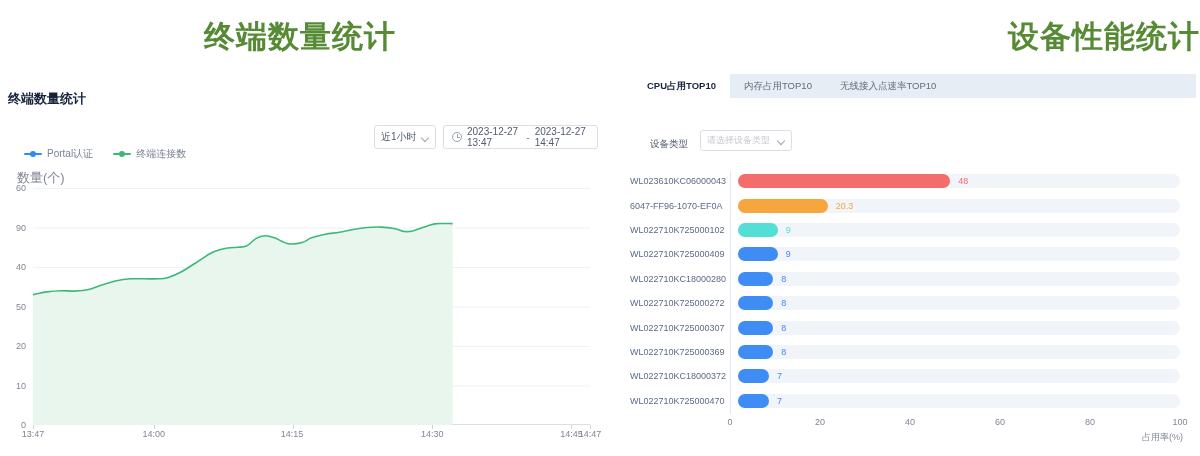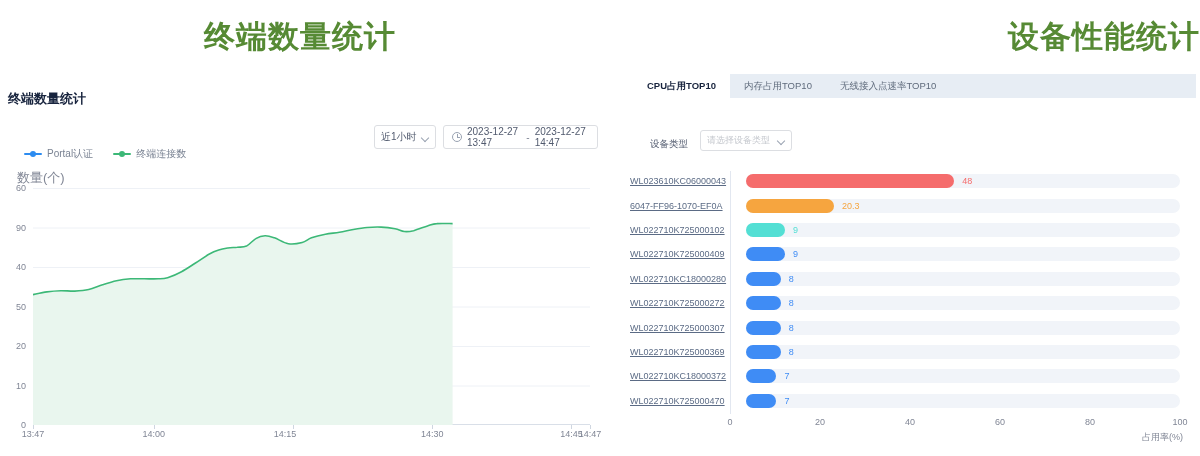--- a/index.html
+++ b/index.html
@@ -47,21 +47,21 @@
   .tab.active { background:#fff; color:#17233d; font-weight:700; }
 
   #device-type-row { position:absolute; left:650px; top:130px; display:flex; align-items:flex-end; gap:12px; }
   #device-type-label { font-size:9.5px; color:#515a6e; }
   #device-type-select { width:92px; height:21px; border:1px solid #dcdee2; border-radius:3px; background:#fff;
                         display:flex; align-items:center; justify-content:space-between; padding:0 6px; cursor:pointer; }
   #device-type-placeholder { font-size:9px; color:#c5c8ce; white-space:nowrap; overflow:hidden; }
 
   #bar-rows { position:absolute; left:630px; top:169px; width:550px; }
   .bar-row { display:flex; align-items:center; height:24.4px; }
-  .bar-row-label { width:92px; margin-right:24px; text-align:left; font-size:9px; color:#5b6b85; white-space:nowrap;text-decoration:underline; }
+  .bar-row-label { width:92px; margin-right:16px; text-align:left; font-size:9px; color:#5b6b85; white-space:nowrap; }
   .bar-track { position:relative; flex:1; height:14px; background:#f1f4f9; border-radius:7px;padding-left:44px; }
   .bar-fill { position:absolute; left:0; top:0; height:14px; border-radius:7px; }
   .bar-value { position:absolute; top:0; line-height:14px; font-size:9px; }
 
   #bar-axis-line { position:absolute; left:730px; top:171px; height:243px; border-left:1px solid #e2e7f0; }
   #bar-xaxis { position:absolute; left:730px; top:417px; width:450px; }
   .bar-x-tick { position:absolute; transform:translateX(-50%); font-size:9px; color:#808695; }
   #bar-xlabel { position:absolute; left:1095px; top:431px; width:88px; text-align:right; font-size:9px; color:#808695; }
 </style>
 </head>
@@ -123,21 +123,21 @@
         <line x1="0" x2="557" y1="0.5" y2="0.5" stroke="#eef1f6"></line>
         <path d="M0,106.64999999999998C2.3,106.2 9.3,104.5 13.9,103.9C18.6,103.2 23.2,102.8 27.9,102.7C32.5,102.6 37.1,103.3 41.8,103.1C46.4,102.9 51.1,102.6 55.7,101.5C60.3,100.5 65.0,98.2 69.6,96.8C74.3,95.3 78.9,93.8 83.5,92.8C88.2,91.8 92.8,91.2 97.5,90.8C102.1,90.5 106.8,90.8 111.4,90.8C116.0,90.8 121.5,91.0 125.3,90.8C129.2,90.7 130.7,90.9 134.6,89.7C138.5,88.5 143.9,86.2 148.5,83.7C153.2,81.3 157.8,78.0 162.5,75.0C167.1,72.1 172.5,68.1 176.4,66.0C180.3,63.8 182.6,63.0 185.7,62.0C188.8,61.0 191.9,60.5 194.9,60.0C198.0,59.6 201.1,59.6 204.2,59.3C207.3,58.9 210.4,59.5 213.5,58.1C216.6,56.6 219.7,52.3 222.8,50.6C225.9,48.8 229.0,47.9 232.1,47.8C235.2,47.7 237.5,48.5 241.4,49.8C245.2,51.1 250.6,54.9 255.3,55.7C259.9,56.5 265.3,55.5 269.2,54.5C273.1,53.5 274.6,51.2 278.5,49.8C282.4,48.4 287.8,47.1 292.4,46.2C297.1,45.3 301.7,45.0 306.4,44.2C311.0,43.5 315.6,42.3 320.3,41.5C324.9,40.7 329.6,39.9 334.2,39.5C338.8,39.1 343.5,38.9 348.1,39.1C352.8,39.3 358.2,40.0 362.1,40.7C365.9,41.4 368.2,43.1 371.3,43.5C374.4,43.8 376.7,43.6 380.6,42.7C384.5,41.7 390.7,39.1 394.5,37.9C398.4,36.7 399.6,35.9 403.8,35.6C408.0,35.2 417.0,35.6 419.6,35.6L419.6,237L0,237Z" fill="#e9f6ee" stroke="none"></path>
         <path d="M0,106.64999999999998C2.3,106.2 9.3,104.5 13.9,103.9C18.6,103.2 23.2,102.8 27.9,102.7C32.5,102.6 37.1,103.3 41.8,103.1C46.4,102.9 51.1,102.6 55.7,101.5C60.3,100.5 65.0,98.2 69.6,96.8C74.3,95.3 78.9,93.8 83.5,92.8C88.2,91.8 92.8,91.2 97.5,90.8C102.1,90.5 106.8,90.8 111.4,90.8C116.0,90.8 121.5,91.0 125.3,90.8C129.2,90.7 130.7,90.9 134.6,89.7C138.5,88.5 143.9,86.2 148.5,83.7C153.2,81.3 157.8,78.0 162.5,75.0C167.1,72.1 172.5,68.1 176.4,66.0C180.3,63.8 182.6,63.0 185.7,62.0C188.8,61.0 191.9,60.5 194.9,60.0C198.0,59.6 201.1,59.6 204.2,59.3C207.3,58.9 210.4,59.5 213.5,58.1C216.6,56.6 219.7,52.3 222.8,50.6C225.9,48.8 229.0,47.9 232.1,47.8C235.2,47.7 237.5,48.5 241.4,49.8C245.2,51.1 250.6,54.9 255.3,55.7C259.9,56.5 265.3,55.5 269.2,54.5C273.1,53.5 274.6,51.2 278.5,49.8C282.4,48.4 287.8,47.1 292.4,46.2C297.1,45.3 301.7,45.0 306.4,44.2C311.0,43.5 315.6,42.3 320.3,41.5C324.9,40.7 329.6,39.9 334.2,39.5C338.8,39.1 343.5,38.9 348.1,39.1C352.8,39.3 358.2,40.0 362.1,40.7C365.9,41.4 368.2,43.1 371.3,43.5C374.4,43.8 376.7,43.6 380.6,42.7C384.5,41.7 390.7,39.1 394.5,37.9C398.4,36.7 399.6,35.9 403.8,35.6C408.0,35.2 417.0,35.6 419.6,35.6" fill="none" stroke="#3cb877" stroke-width="1.6"></path>
       </svg></div>
   <div id="line-xaxis">
       <div class="x-tick-mark" style="left: 33px;"></div>
       <div class="x-tick-label" style="left: 33px;">13:47</div>
       <div class="x-tick-mark" style="left: 153.683px;"></div>
       <div class="x-tick-label" style="left: 153.683px;">14:00</div>
       <div class="x-tick-mark" style="left: 292.933px;"></div>
-      <div class="x-tick-label" style="left: 285px;">14:15</div>
+      <div class="x-tick-label" style="left: 292px;">14:15</div>
       <div class="x-tick-mark" style="left: 432.183px;"></div>
       <div class="x-tick-label" style="left: 432.183px;">14:30</div>
       <div class="x-tick-mark" style="left: 571.433px;"></div>
       <div class="x-tick-label" style="left: 571.433px;">14:45</div>
       <div class="x-tick-mark" style="left: 590px;"></div>
       <div class="x-tick-label" style="left: 590px;">14:47</div>
     </div>
 
   <div id="tab-strip">
       <div class="tab active">CPU占用TOP10</div>

